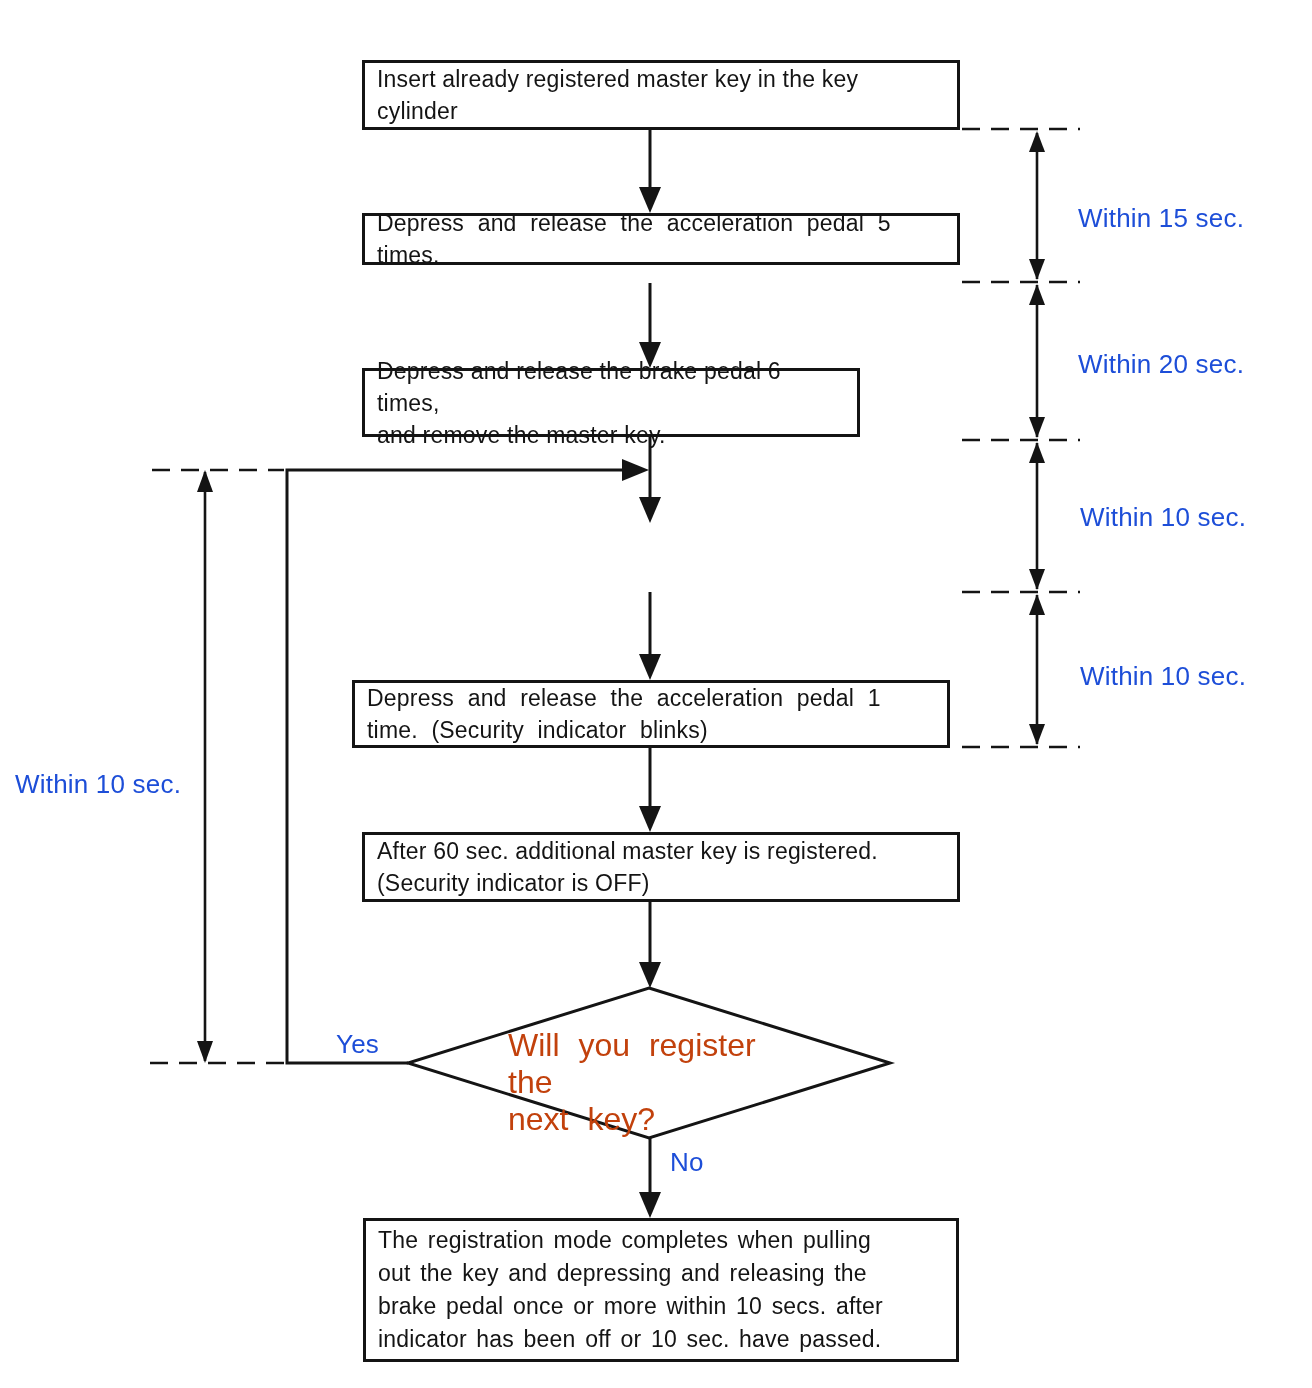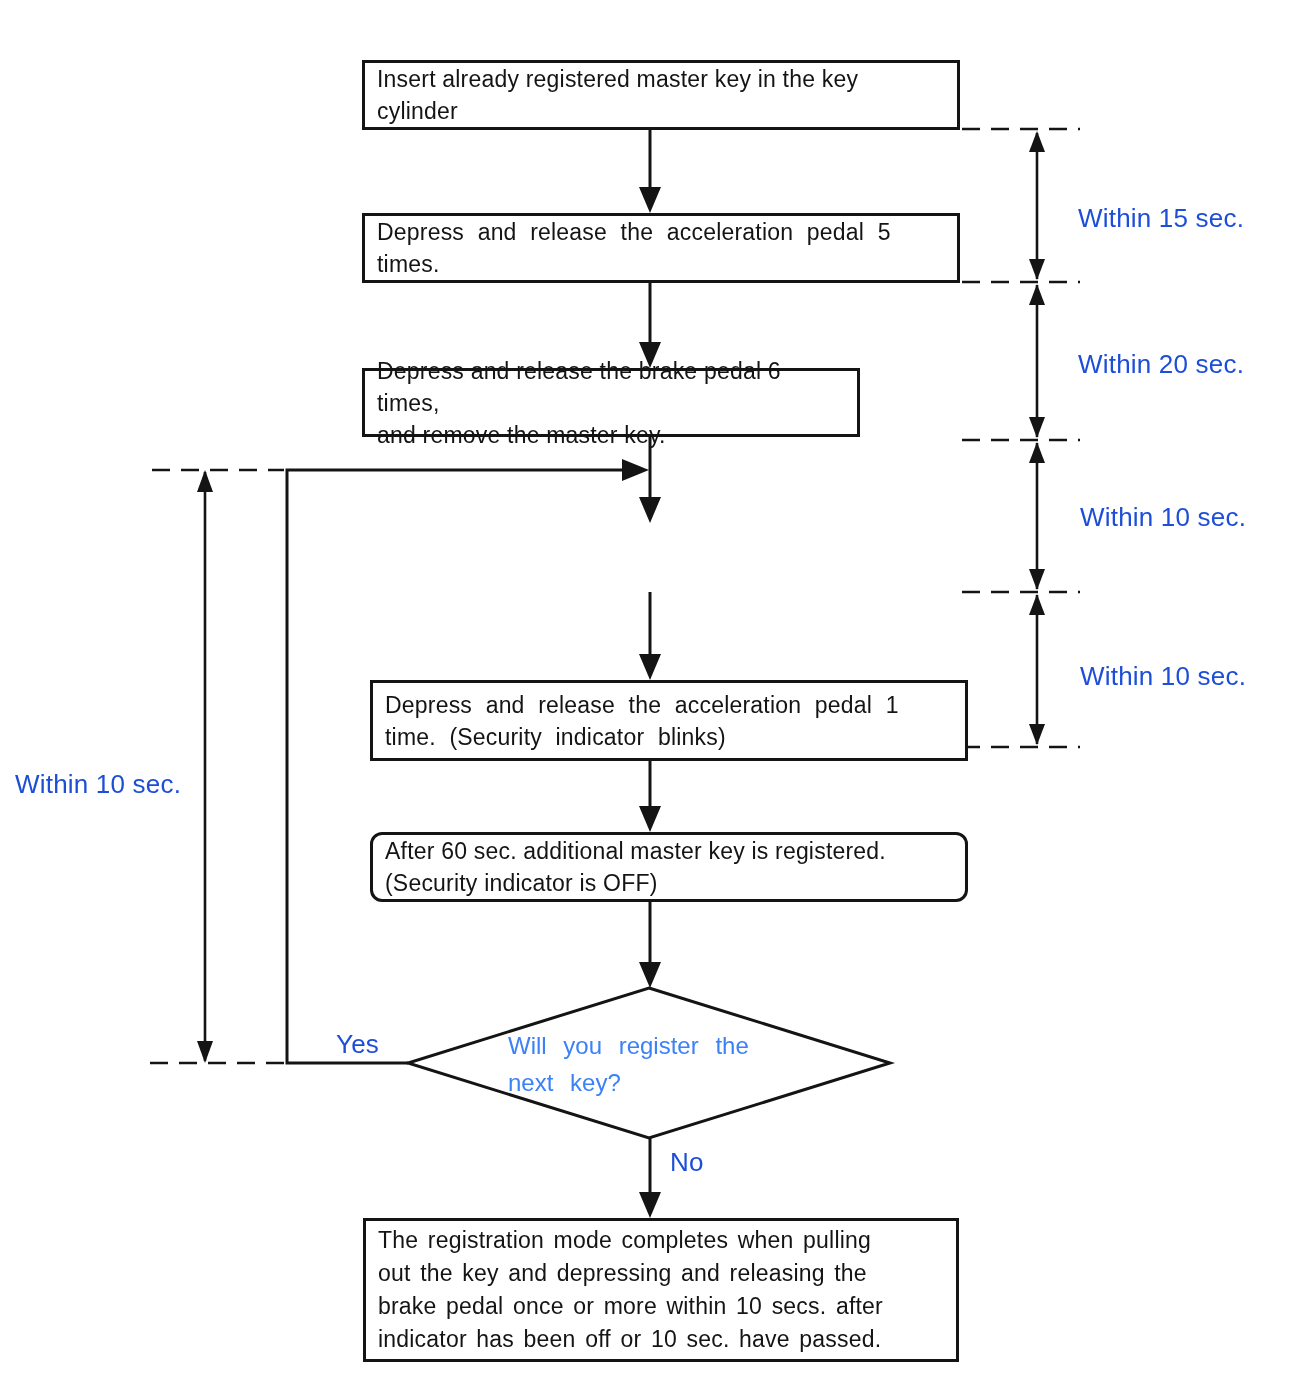--- a/index.html
+++ b/index.html
@@ -33,24 +33,24 @@
     position:absolute;
     font-size:26px;
     line-height:30px;
     white-space:nowrap;
     color:#1d4ed8;
     letter-spacing:0.2px;
   }
   .diamond-text{
     position:absolute;
     left:508px;top:1027px;width:310px;
-    font-size:24px;line-height:37px;
+    font-size:32px;line-height:37px;
     white-space:pre-line;
     word-spacing:10px;
-    color:#3b82f6;
+    color:#c2410c;
   }
   svg line, svg polyline{stroke:#141414;fill:none;}
   svg polygon.head{fill:#141414;stroke:none;}
   polygon.diamond{fill:#ffffff;stroke:#141414;stroke-width:3;}
 </style>
 </head>
 <body>
 
 <div id="stage">
 
@@ -108,31 +108,31 @@
       <line x1="152" y1="470" x2="284" y2="470"></line>
       <line x1="150" y1="1063" x2="284" y2="1063"></line>
     </g>
 
     <polygon class="diamond" points="649,988 890,1063 649,1138 408,1063"></polygon>
   </svg>
 
   <div class="pbox" style="left:362px;top:60px;width:598px;height:70px;">Insert already registered master key in the key
 cylinder</div>
 
-  <div class="pbox spread" style="left:362px;top:213px;width:598px;height:70px;">Depress and release the acceleration pedal 5
+  <div class="pbox spread" style="left:362px;top:213px;width:598px;height:52px;">Depress and release the acceleration pedal 5
 times.</div>
 
   <div class="pbox" style="left:362px;top:368px;width:498px;height:69px;">Depress and release the brake pedal 6 times,
 and remove the master key.</div>
 
 
-  <div class="pbox spread" style="left:370px;top:680px;width:598px;height:81px;">Depress and release the acceleration pedal 1
+  <div class="pbox spread" style="left:352px;top:680px;width:598px;height:68px;">Depress and release the acceleration pedal 1
 time. (Security indicator blinks)</div>
 
-  <div class="pbox" style="left:370px;top:832px;width:598px;height:70px;border-radius:12px;">After 60 sec. additional master key is registered.
+  <div class="pbox" style="left:362px;top:832px;width:598px;height:70px;">After 60 sec. additional master key is registered.
 (Security indicator is OFF)</div>
 
   <div class="pbox spread-sm" style="left:363px;top:1218px;width:596px;height:144px;line-height:33px;">The registration mode completes when pulling
 out the key and depressing and releasing the
 brake pedal once or more within 10 secs. after
 indicator has been off or 10 sec. have passed.</div>
 
   <div class="diamond-text">Will you register the
 next key?</div>
 

